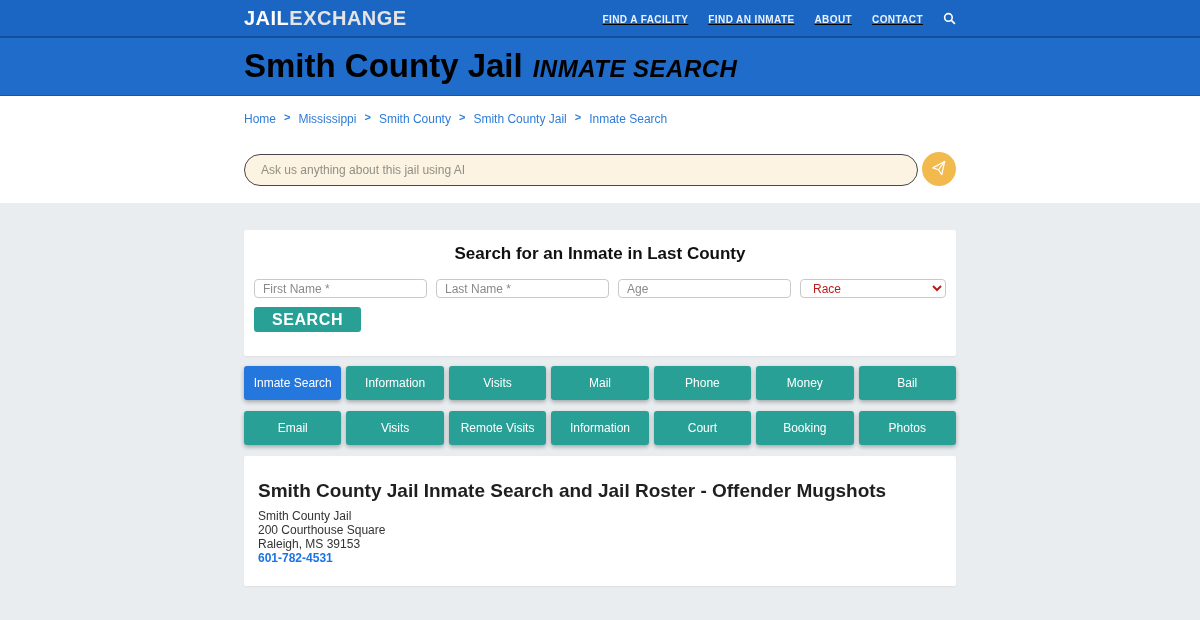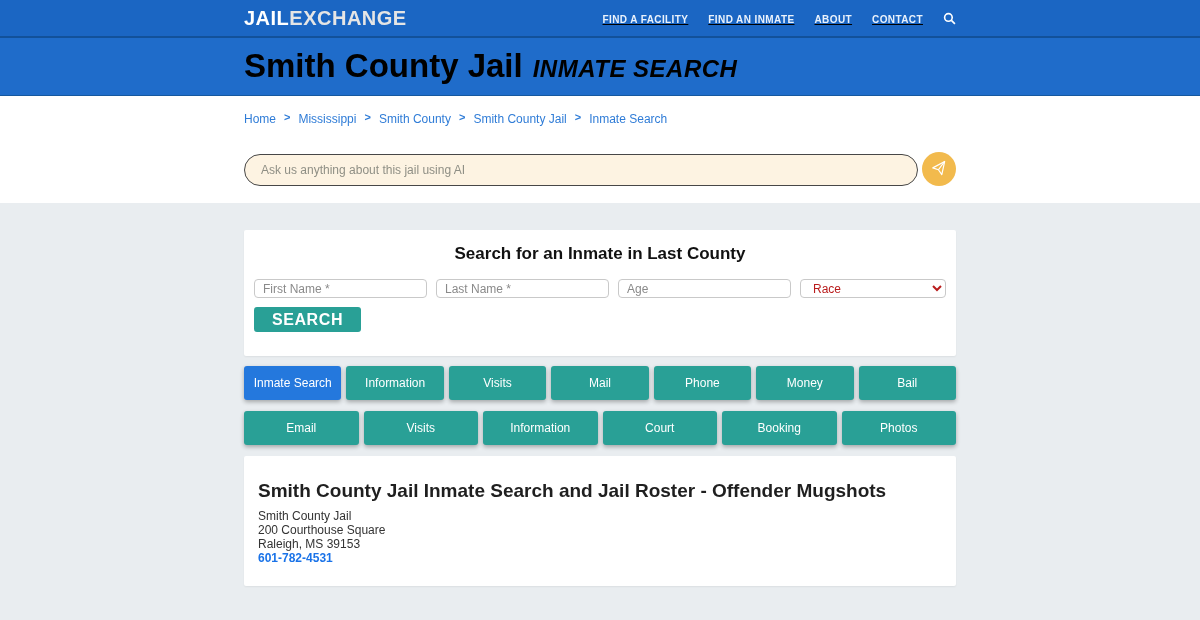--- a/index.html
+++ b/index.html
@@ -274,20 +274,21 @@
         <button class="tab-btn">Information</button>
         <button class="tab-btn">Visits</button>
         <button class="tab-btn">Mail</button>
         <button class="tab-btn">Phone</button>
         <button class="tab-btn">Money</button>
         <button class="tab-btn">Bail</button>
       </div>
       <div class="tab-row">
         <button class="tab-btn">Email</button>
         <button class="tab-btn">Visits</button>
+        <button class="tab-btn">Remote Visits</button>
         <button class="tab-btn">Information</button>
         <button class="tab-btn">Court</button>
         <button class="tab-btn">Booking</button>
         <button class="tab-btn">Photos</button>
       </div>
     </div>
 
     <div class="content-card">
       <h3>Smith County Jail Inmate Search and Jail Roster - Offender Mugshots</h3>
       <div class="address">

